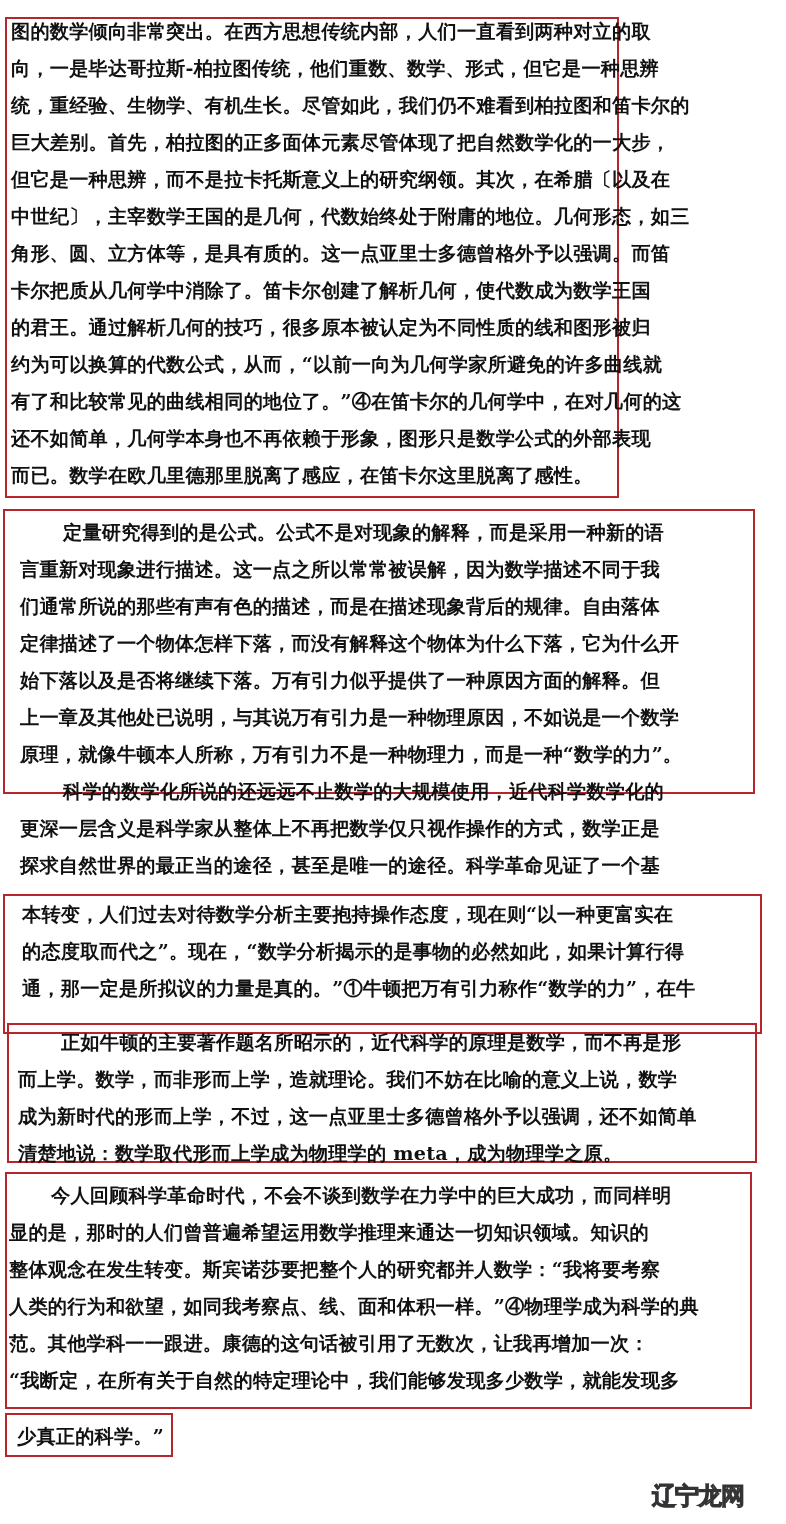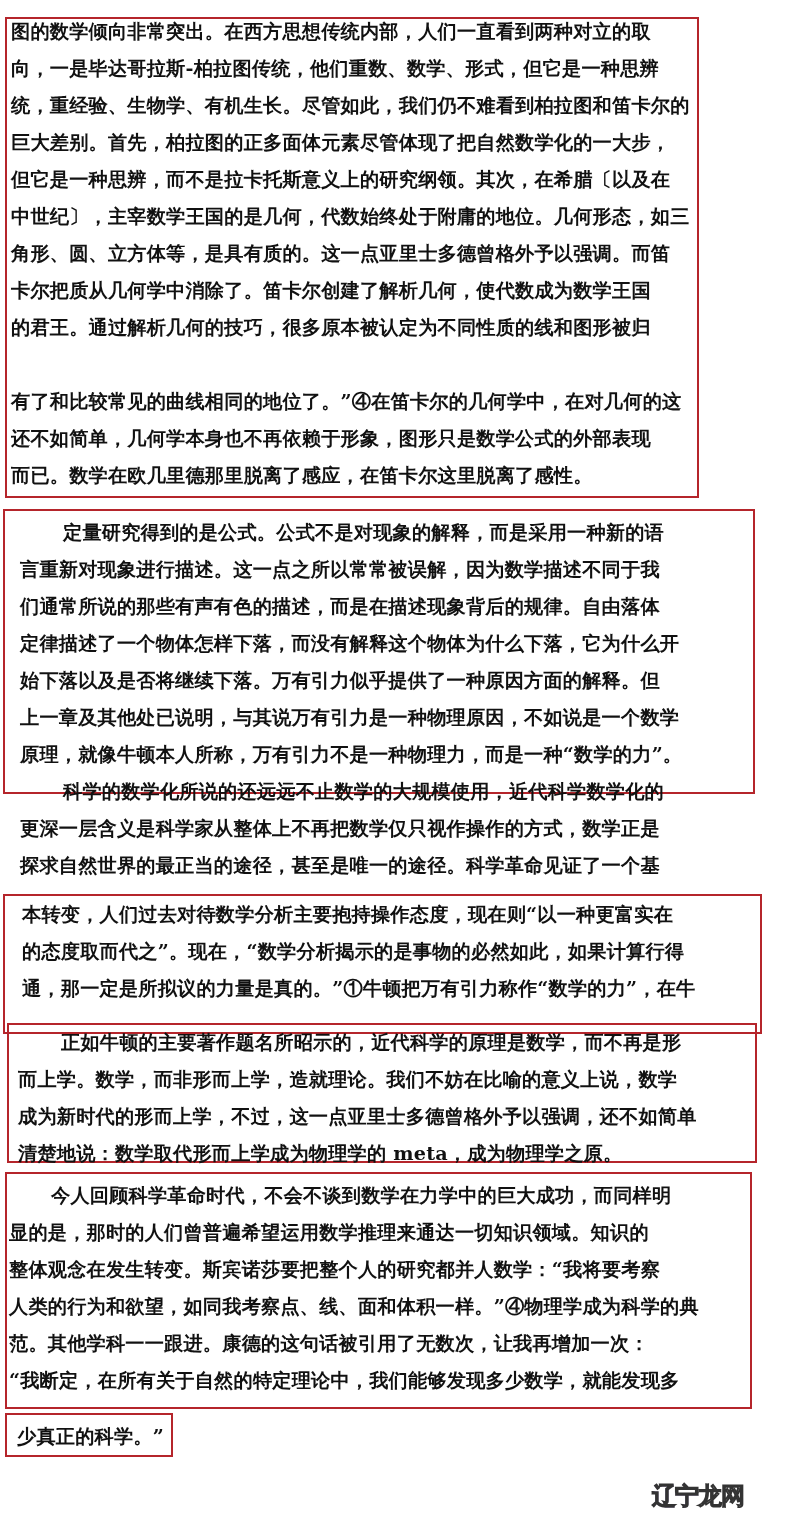--- a/index.html
+++ b/index.html
@@ -9,30 +9,31 @@
   .line { position: absolute; left: 0; white-space: nowrap; font-size: 19.2px;
           font-weight: bold; letter-spacing: 0.2px; line-height: 24px; }
   .watermark { position: absolute; left: 652px; top: 1480px; font-family: "DejaVu Sans", sans-serif;
                font-size: 24px; font-weight: bold; letter-spacing: -1px; }
   .wm-a { color: #8b5cf6; -webkit-text-stroke: 1px #333; }
   .wm-b { color: #ffffff; -webkit-text-stroke: 1px #333; }
 </style>
 </head>
 <body>
 
-<div class="box" style="left:5px; top:17px; width:694px; height:481px;">
+<div class="box" style="left:5px; top:17px; width:614px; height:481px;">
   <div class="line" style="left:4px; top:1px;">图的数学倾向非常突出。在西方思想传统内部，人们一直看到两种对立的取</div>
   <div class="line" style="left:4px; top:38px;">向，一是毕达哥拉斯-柏拉图传统，他们重数、数学、形式，但它是一种思辨</div>
   <div class="line" style="left:4px; top:75px;">统，重经验、生物学、有机生长。尽管如此，我们仍不难看到柏拉图和笛卡尔的</div>
   <div class="line" style="left:4px; top:112px;">巨大差别。首先，柏拉图的正多面体元素尽管体现了把自然数学化的一大步，</div>
   <div class="line" style="left:4px; top:149px;">但它是一种思辨，而不是拉卡托斯意义上的研究纲领。其次，在希腊〔以及在</div>
   <div class="line" style="left:4px; top:186px;">中世纪〕，主宰数学王国的是几何，代数始终处于附庸的地位。几何形态，如三</div>
   <div class="line" style="left:4px; top:223px;">角形、圆、立方体等，是具有质的。这一点亚里士多德曾格外予以强调。而笛</div>
   <div class="line" style="left:4px; top:260px;">卡尔把质从几何学中消除了。笛卡尔创建了解析几何，使代数成为数学王国</div>
   <div class="line" style="left:4px; top:297px;">的君王。通过解析几何的技巧，很多原本被认定为不同性质的线和图形被归</div>
+  <div class="line" style="left:4px; top:334px;">约为可以换算的代数公式，从而，“以前一向为几何学家所避免的许多曲线就</div>
   <div class="line" style="left:4px; top:371px;">有了和比较常见的曲线相同的地位了。”④在笛卡尔的几何学中，在对几何的这</div>
   <div class="line" style="left:4px; top:408px;">还不如简单，几何学本身也不再依赖于形象，图形只是数学公式的外部表现</div>
   <div class="line" style="left:4px; top:445px;">而已。数学在欧几里德那里脱离了感应，在笛卡尔这里脱离了感性。</div>
 </div>
 
 <div class="box" style="left:3px; top:509px; width:752px; height:285px;">
   <div class="line" style="left:58px; top:10px;">定量研究得到的是公式。公式不是对现象的解释，而是采用一种新的语</div>
   <div class="line" style="left:15px; top:47px;">言重新对现象进行描述。这一点之所以常常被误解，因为数学描述不同于我</div>
   <div class="line" style="left:15px; top:84px;">们通常所说的那些有声有色的描述，而是在描述现象背后的规律。自由落体</div>
   <div class="line" style="left:15px; top:121px;">定律描述了一个物体怎样下落，而没有解释这个物体为什么下落，它为什么开</div>

